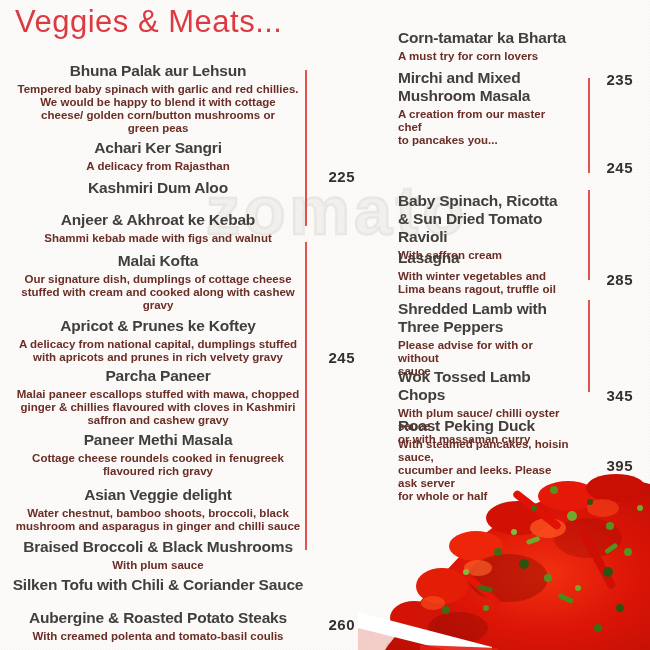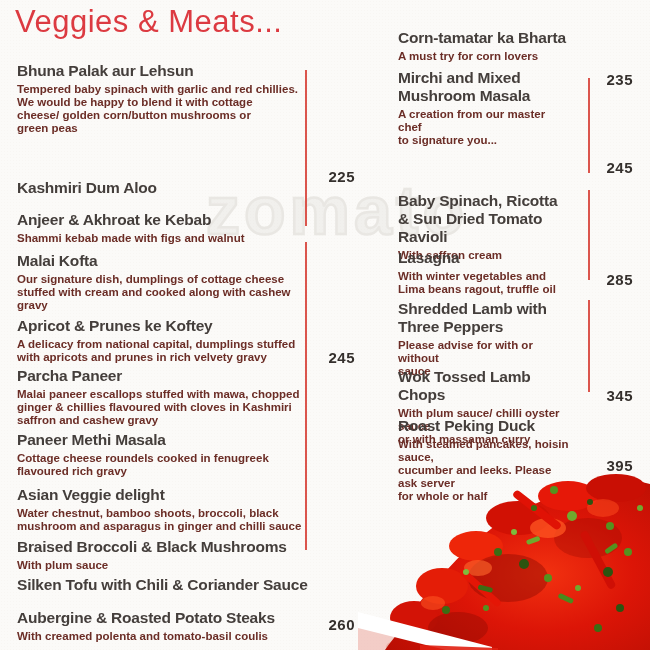--- a/index.html
+++ b/index.html
@@ -21,21 +21,21 @@
     color:#dc3a41;z-index:2;
   }
   .watermark{
     position:absolute;left:206px;top:176px;
     font-size:68px;font-weight:700;letter-spacing:4px;line-height:1;
     color:rgba(224,222,218,0.35);
     -webkit-text-stroke:2.5px #e9e7e3;
     z-index:0;user-select:none;
   }
   .item{position:absolute;z-index:2;}
-  .item.left{left:17px;width:302px;}
+  .item.left{left:7px;width:302px;text-align:center;}
   .item.right{left:398px;width:174px;}
   .item-name{
     font-size:15.5px;font-weight:700;color:#443e3b;
     line-height:18px;letter-spacing:-0.2px;
   }
   .item.left .item-name{white-space:nowrap;}
   .item-desc{
     font-size:11.5px;font-weight:700;color:#6b2d26;
     line-height:12.9px;margin-top:3px;white-space:pre-line;
   }
@@ -74,20 +74,24 @@
   <div class="vline vr2"></div>
   <div class="vline vr3"></div>
 
   <div class="item left" style="top:62px">
     <div class="item-name">Bhuna Palak aur Lehsun</div>
     <div class="item-desc">Tempered baby spinach with garlic and red chillies.
 We would be happy to blend it with cottage
 cheese/ golden corn/button mushrooms or
 green peas</div>
   </div>
+  <div class="item left" style="top:139px">
+    <div class="item-name">Achari Ker Sangri</div>
+    <div class="item-desc">A delicacy from Rajasthan</div>
+  </div>
   <div class="item left" style="top:179px">
     <div class="item-name">Kashmiri Dum Aloo</div>
   </div>
   <div class="item left" style="top:211px">
     <div class="item-name">Anjeer &amp; Akhroat ke Kebab</div>
     <div class="item-desc">Shammi kebab made with figs and walnut</div>
   </div>
   <div class="item left" style="top:252px">
     <div class="item-name">Malai Kofta</div>
     <div class="item-desc">Our signature dish, dumplings of cottage cheese
@@ -132,21 +136,21 @@
   <div class="price lp" style="top:576px">260</div>
   <div class="price lp" style="top:610px">265</div>
 
   <div class="item right" style="top:29px">
     <div class="item-name">Corn-tamatar ka Bharta</div>
     <div class="item-desc">A must try for corn lovers</div>
   </div>
   <div class="item right" style="top:69px">
     <div class="item-name">Mirchi and Mixed Mushroom Masala</div>
     <div class="item-desc">A creation from our master chef
-to signature you...</div>
+to pancakes you...</div>
   </div>
   <div class="item right" style="top:192px">
     <div class="item-name">Baby Spinach, Ricotta &amp; Sun Dried Tomato Ravioli</div>
     <div class="item-desc">With saffron cream</div>
   </div>
   <div class="item right" style="top:249px">
     <div class="item-name">Lasagna</div>
     <div class="item-desc">With winter vegetables and
 Lima beans ragout, truffle oil</div>
   </div>

